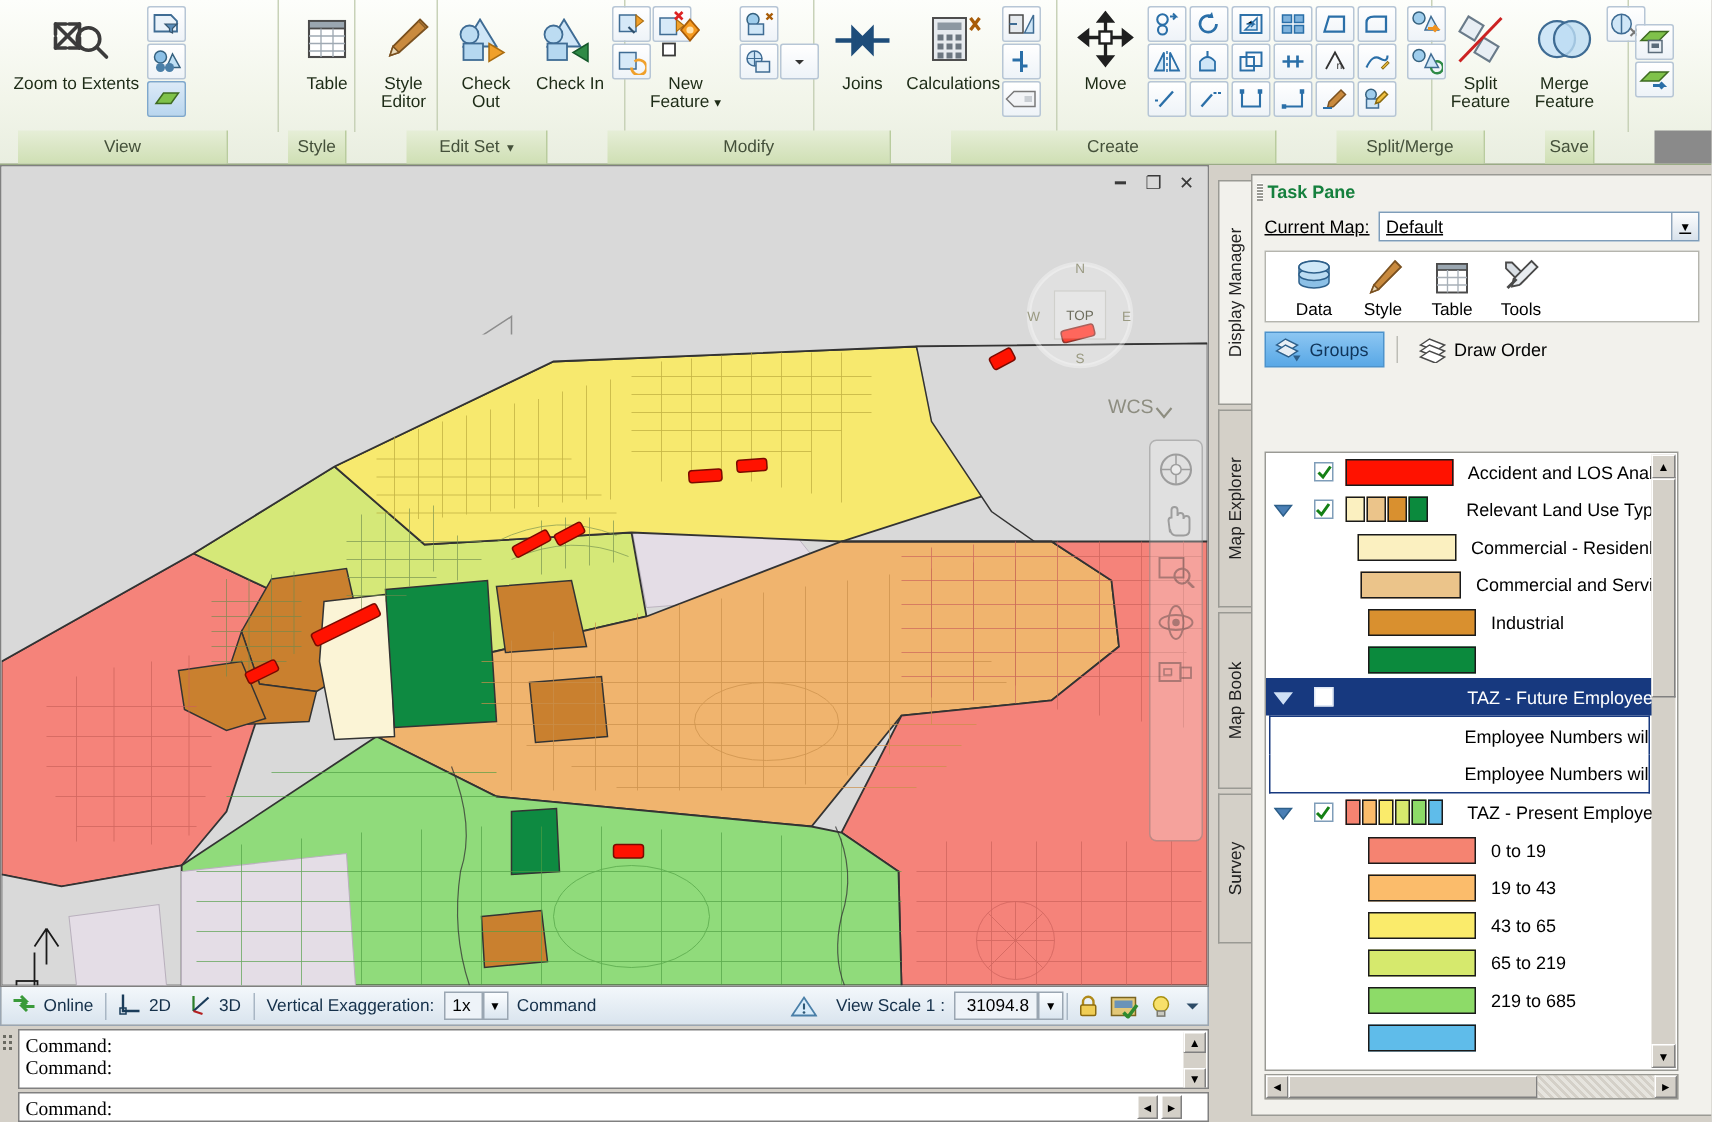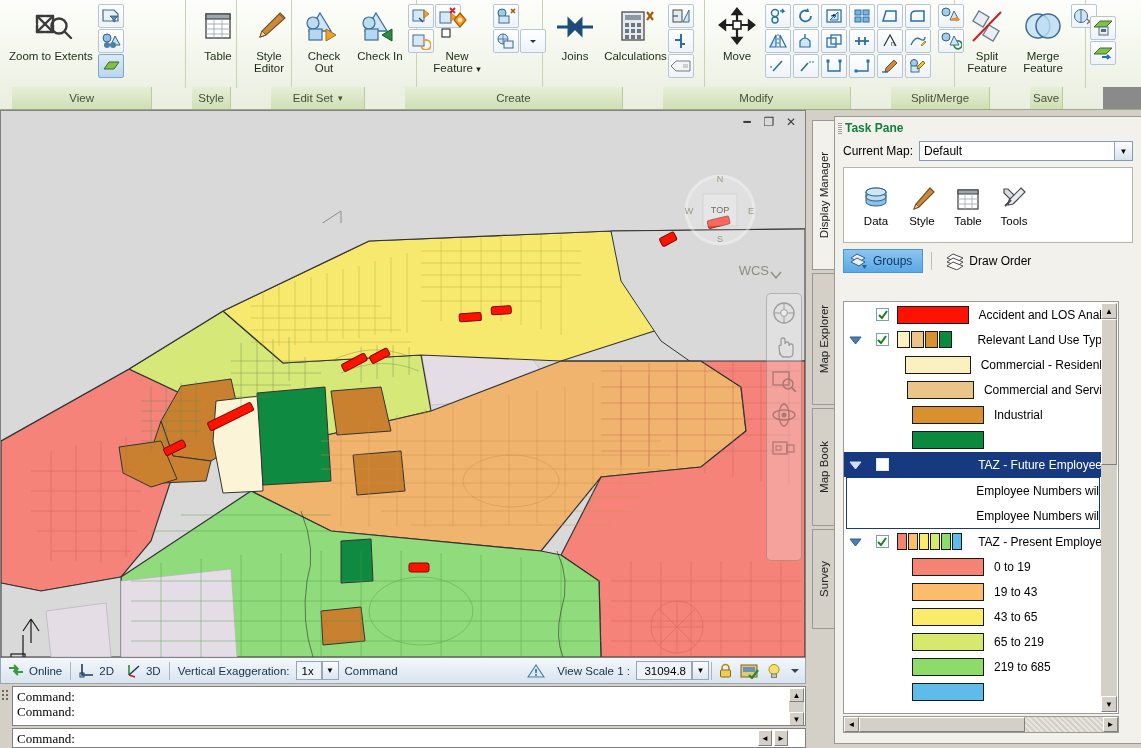--- a/index.html
+++ b/index.html
@@ -86,27 +86,27 @@
     box-sizing:border-box;margin-bottom:3px;position:relative;}
   .tp-tab.active{background:#f2f1ec;}
   .tp-tab span{position:absolute;left:50%;top:50%;transform:translate(-50%,-50%) rotate(-90deg);
     white-space:nowrap;font-size:11.5px;color:#222;}
   .tp-body{position:absolute;left:26px;top:4px;width:307px;height:628px;
     background:#f2f1ec;border:1px solid #9a9a94;border-right:none;box-sizing:border-box;}
   .tp-title{height:22px;display:flex;align-items:center;padding-left:10px;
     font-weight:bold;font-size:12px;color:#15803d;}
   .tp-grip{position:absolute;left:3px;top:5px;width:4px;height:12px;
     background:repeating-linear-gradient(#fff 0 1px,#9a9a94 1px 2px);}
-  .cm-row{display:flex;align-items:center;gap:6px;padding:2px 8px 6px 8px;}
+  .cm-row{display:flex;align-items:center;gap:6px;padding:2px 8px 6px 8px;text-decoration:underline;}
   .cm-row label{font-size:12px;}
   .combo{flex:1;height:20px;background:#fff;border:1px solid #7f9db9;display:flex;
     align-items:center;justify-content:space-between;box-sizing:border-box;padding-left:4px;font-size:12px;}
   .combo .arrow{width:17px;height:18px;background:linear-gradient(#fdfdfd,#d8e2ec);
     border-left:1px solid #8fa5bb;display:flex;align-items:center;justify-content:center;font-size:8px;}
-  .iconbar{margin:0 8px;background:#fff;border:1px solid #b5b5ae;height:76px;
+  .iconbar{margin:0 8px;background:#fff;border:1px solid #b5b5ae;height:48px;
     display:flex;align-items:center;gap:2px;padding-left:10px;box-sizing:border-box;}
   .ib-btn{width:44px;display:flex;flex-direction:column;align-items:center;gap:1px;}
   .ib-btn .cap{font-size:11.5px;}
   .grp-row{margin:6px 8px 4px 8px;display:flex;align-items:center;gap:8px;height:24px;}
   .grp-btn{display:flex;align-items:center;gap:5px;height:24px;padding:0 10px 0 6px;
     box-sizing:border-box;font-size:12px;}
   .grp-btn.on{background:linear-gradient(#8cc6f2,#59a8e6);border:1px solid #4d93cc;color:#10355a;}
   .grp-div{width:1px;height:18px;background:#bdbdb6;}
   .legend{position:absolute;left:8px;top:184px;width:276px;height:413px;background:#fff;
     border:1px solid #9a9a94;box-sizing:border-box;overflow:hidden;}
@@ -567,22 +567,22 @@
       </div>
     </div>
 
     <div class="rb-strip">
       <div style="width:186px">View</div>
       <div style="width:51px">Style</div>
       <div style="width:125px">
         <span>Edit Set</span>
         <span style="font-size:9px;margin-left:5px">▾</span>
       </div>
+      <div style="width:250px">Modify</div>
       <div style="width:288px">Create</div>
-      <div style="width:250px">Modify</div>
       <div style="width:131px">Split/Merge</div>
       <div style="width:44px">Save</div>
       <div style="width:66px;background:#8a8a8a;border-right:none"></div>
     </div>
   </div>
 
   <div class="mapwrap">
     <svg class="mapsvg" width="804" height="546" viewBox="0 0 804 546">
       <rect width="804" height="546" fill="#D9D9D9"></rect>
 

